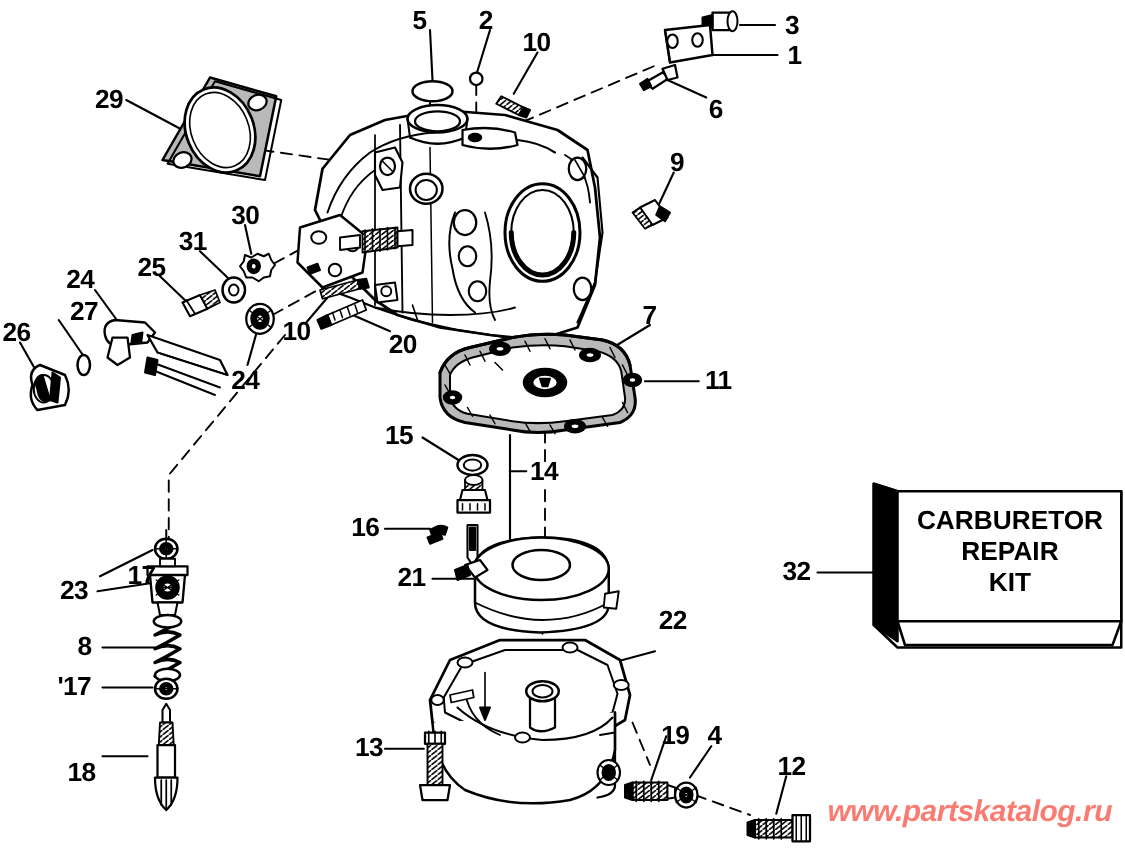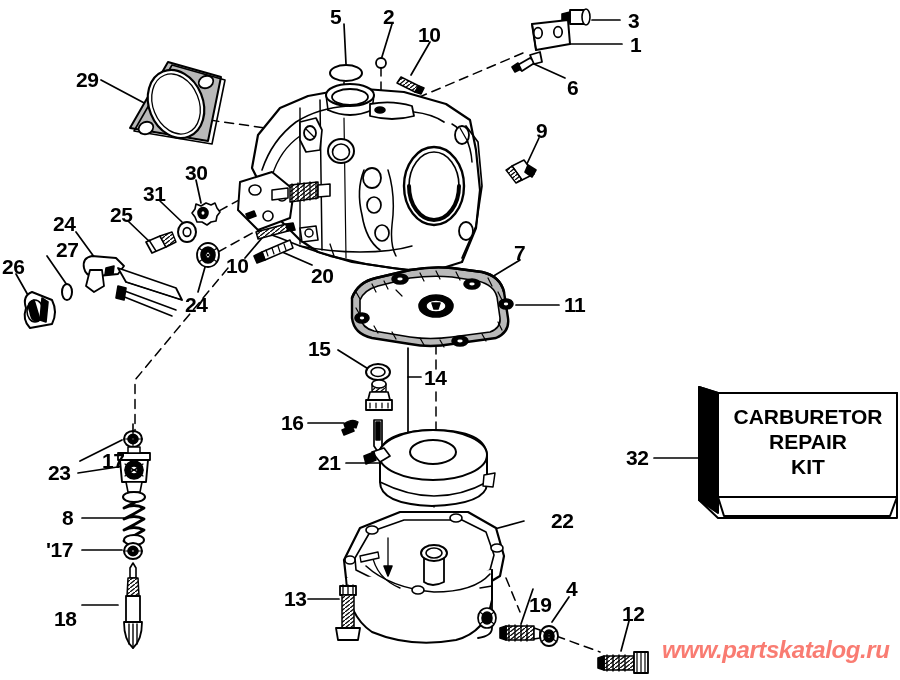--- a/index.html
+++ b/index.html
@@ -507,23 +507,23 @@
   <div class="callout" style="left:308px; top:338px;">15</div>
   <div class="callout" style="left:424px; top:367px;">14</div>
   <div class="callout" style="left:281px; top:412px;">16</div>
   <div class="callout" style="left:318px; top:452px;">21</div>
   <div class="callout" style="left:626px; top:447px;">32</div>
   <div class="callout" style="left:54px;  top:450px;margin-left:48px;">17</div>
   <div class="callout" style="left:48px;  top:462px;">23</div>
   <div class="callout" style="left:62px;  top:507px;">8</div>
   <div class="callout" style="left:46px;  top:539px;">'17</div>
   <div class="callout" style="left:54px;  top:608px;">18</div>
-  <div class="callout" style="left:527px; top:510px;margin-left:24px;">22</div>
+  <div class="callout" style="left:527px; top:486px;">22</div>
   <div class="callout" style="left:284px; top:588px;">13</div>
-  <div class="callout" style="left:529px; top:594px;">19</div>
+  <div class="callout" style="left:529px; top:578px;">19</div>
   <div class="callout" style="left:566px; top:578px;">4</div>
   <div class="callout" style="left:622px; top:603px;">12</div>
 
   <div class="kitlabel" style="left:722px; top:405px; width:172px;">CARBURETOR</div>
   <div class="kitlabel" style="left:722px; top:430px; width:172px;">REPAIR</div>
   <div class="kitlabel" style="left:722px; top:455px; width:172px;">KIT</div>
 
   <div class="watermark">www.partskatalog.ru</div>
 
 </div>

